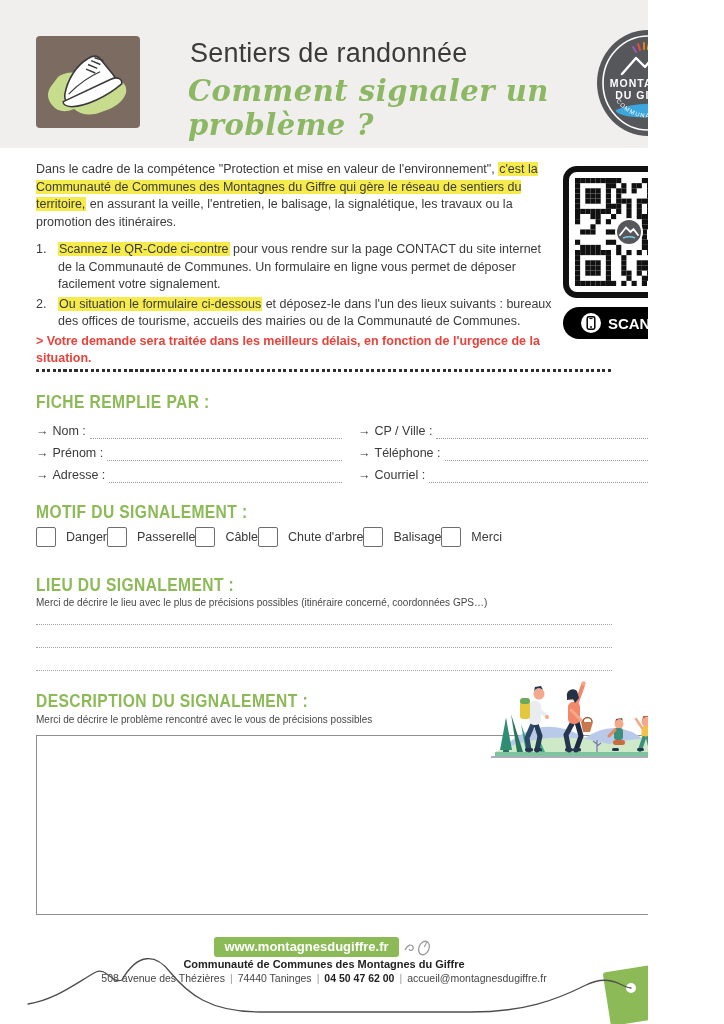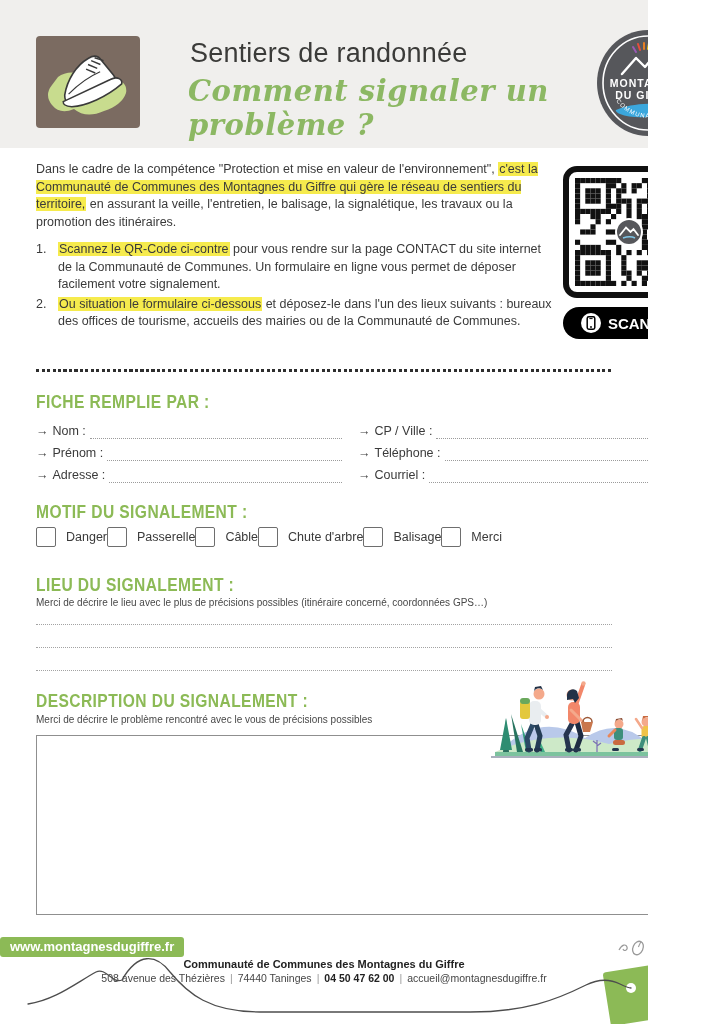--- a/index.html
+++ b/index.html
@@ -62,21 +62,21 @@
   .hint-lieu{top:597px;} .hint-desc{top:714px;}
   .dotline{position:absolute;left:36px;right:36px;border-bottom:1.5px dotted #a3a3a3;}
   .dl1{top:624px;} .dl2{top:647px;} .dl3{top:670px;}
 
   
   .desc-box{position:absolute;left:36px;top:735px;width:652px;height:180px;
             border:1.5px solid #8f8f8f;box-sizing:border-box;background:#fff;}
   .hikers{position:absolute;left:489px;top:672px;width:222px;height:92px;z-index:3;}
 
   
-  .site-row{position:absolute;left:0;right:0;top:936px;display:flex;align-items:center;justify-content:space-between;gap:5px;}
+  .site-row{position:absolute;left:0;right:0;top:936px;display:flex;align-items:center;justify-content:center;gap:5px;}
   .site-pill{background:#8cba56;color:#fff;font-weight:bold;font-size:13px;padding:2px 10px 3px;border-radius:3px;}
   .org-line{position:absolute;left:0;right:0;top:958px;text-align:center;font-size:11px;font-weight:bold;color:#222;}
   .contact-line{position:absolute;left:0;right:0;top:972px;text-align:center;font-size:10.5px;color:#454545;}
   .contact-line .sep{margin:0 5px;color:#9a9a9a;}
   .contact-line .bold{font-weight:bold;color:#222;}
   .deco-bottom{position:absolute;left:0;top:928px;width:724px;height:96px;pointer-events:none;}
 </style>
 </head>
 <body>
 
@@ -135,20 +135,21 @@
     <div class="olist">
       <div class="oitem">
         <span class="num">1.</span>
         <span><mark>Scannez le QR-Code ci-contre</mark><span> pour vous rendre sur la page CONTACT du site internet de la Communauté de Communes. Un formulaire en ligne vous permet de déposer facilement votre signalement.</span></span>
       </div>
       <div class="oitem">
         <span class="num">2.</span>
         <span><mark>Ou situation le formulaire ci-dessous</mark><span> et déposez-le dans l'un des lieux suivants : bureaux des offices de tourisme, accueils des mairies ou de la Communauté de Communes.</span></span>
       </div>
     </div>
+    <p class="warning">&gt; Votre demande sera traitée dans les meilleurs délais, en fonction de l'urgence de la situation.</p>
   </div>
 
   <div class="qr-wrap">
     <div class="qr-box">
       <svg id="qr-svg" viewBox="0 0 105 105" preserveAspectRatio="xMidYMid meet">
           <rect x="0" y="0" width="5" height="5" fill="#111"></rect>
           <rect x="5" y="0" width="5" height="5" fill="#111"></rect>
           <rect x="10" y="0" width="5" height="5" fill="#111"></rect>
           <rect x="15" y="0" width="5" height="5" fill="#111"></rect>
           <rect x="20" y="0" width="5" height="5" fill="#111"></rect>

